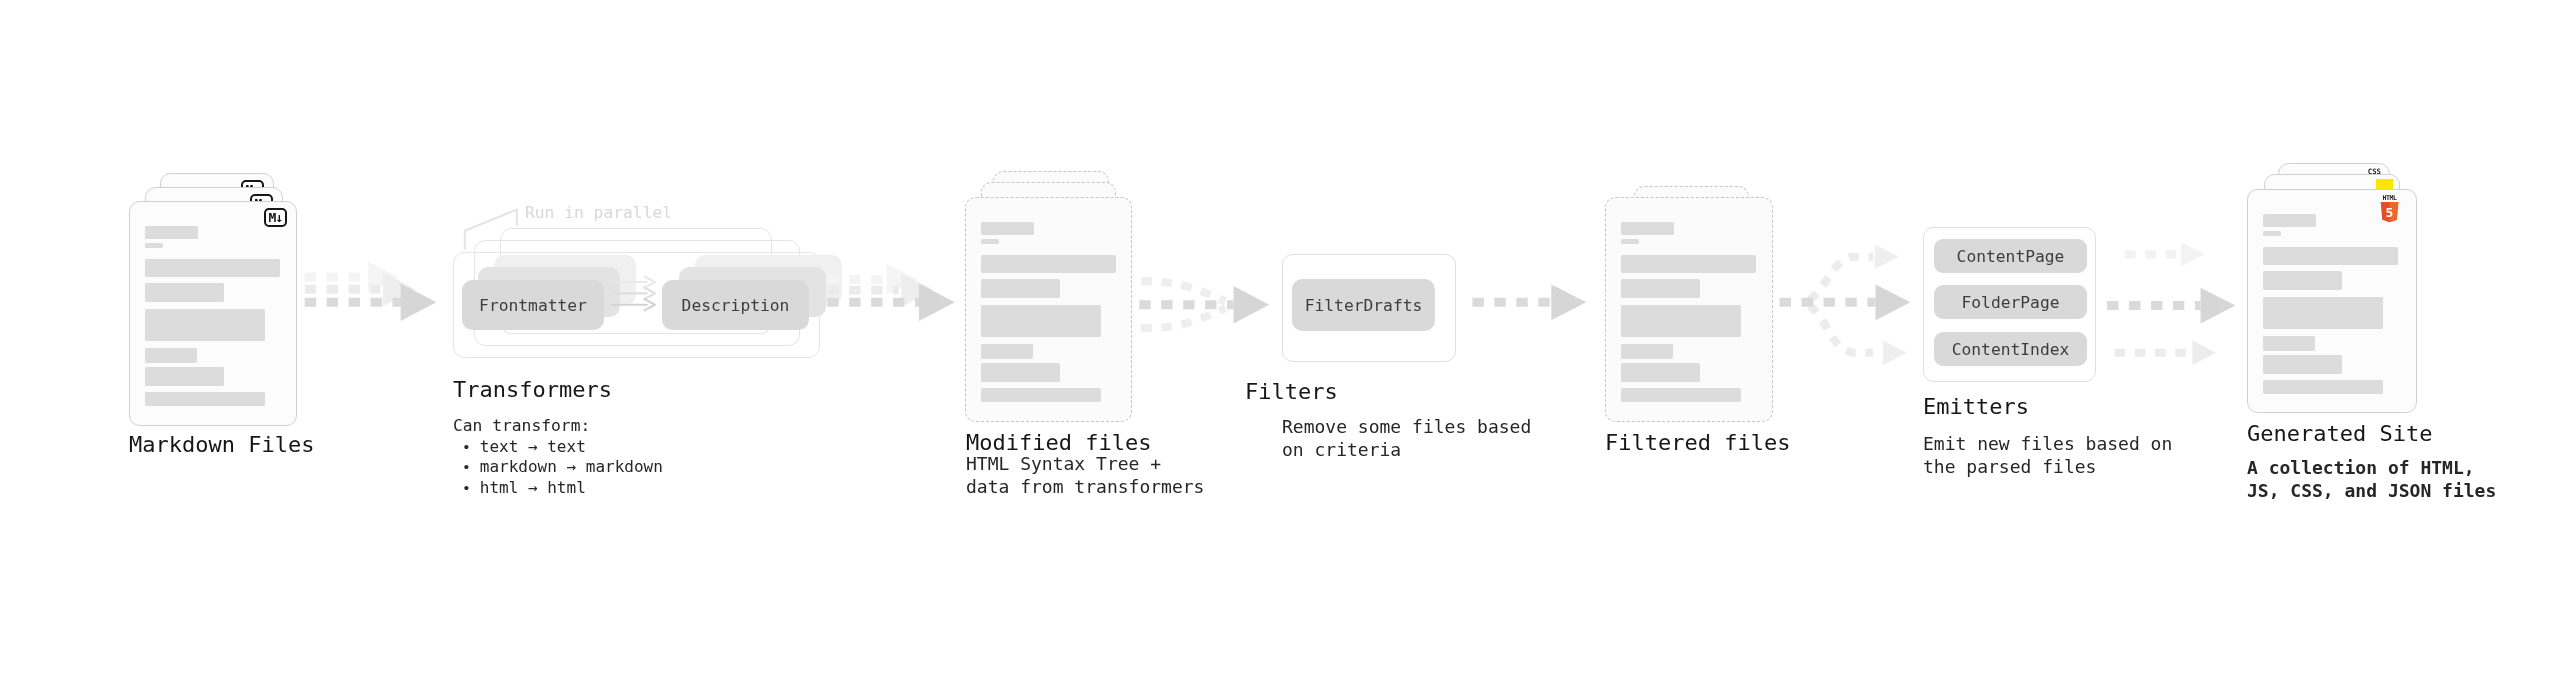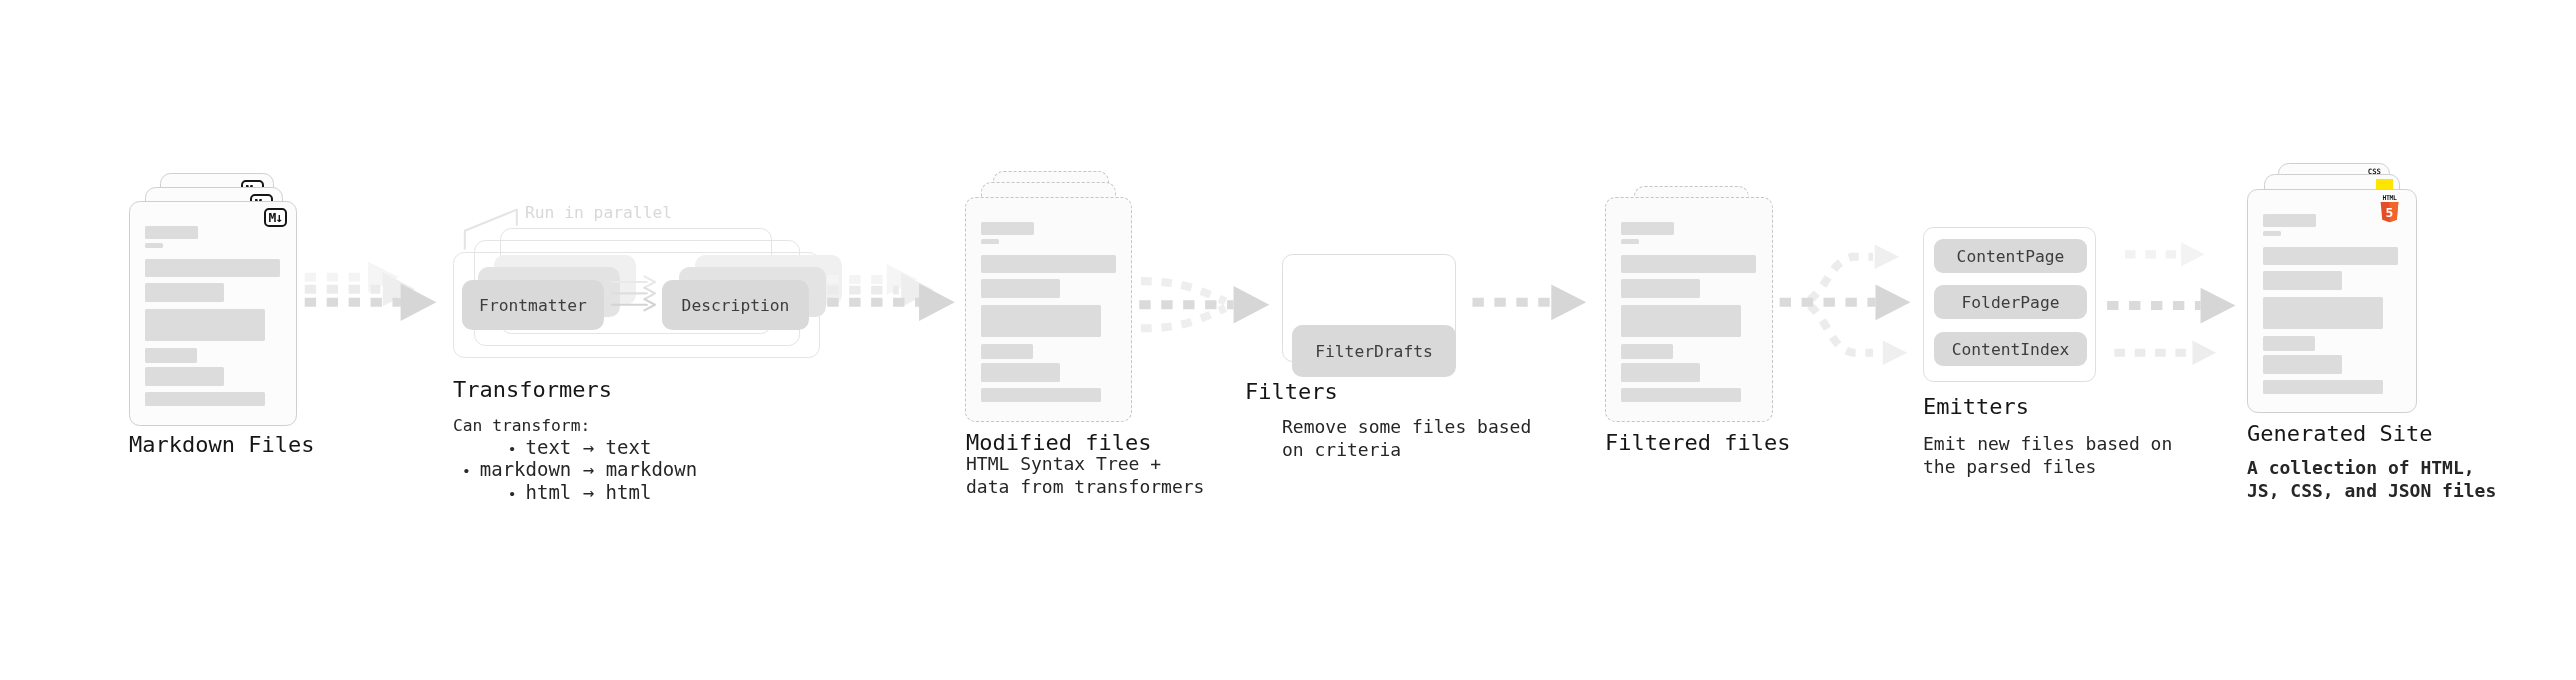--- a/index.html
+++ b/index.html
@@ -41,21 +41,21 @@
   .pill { position:absolute; box-sizing:border-box; background:#d9d9d9; border-radius:10.6px;
           color:#3d3d3d; font-size:16.3px; display:flex; align-items:center;
           justify-content:center; white-space:nowrap; }
   .pill.echo1 { background:#e3e3e3; }
   .pill.echo2 { background:#f0f0f0; }
 
   
   .heading { position:absolute; font-size:22px; line-height:26px; color:#161616; white-space:nowrap; }
   .note { position:absolute; font-size:18px; line-height:23px; color:#262626; white-space:nowrap; }
   .note-sm { position:absolute; font-size:16.3px; line-height:20.3px; color:#262626; white-space:nowrap; }
-  .bullets { position:absolute; font-size:19px; line-height:20.3px; color:#262626; white-space:nowrap;text-align:center; }
+  .bullets { position:absolute; font-size:16px; line-height:20.3px; color:#262626; white-space:nowrap; }
   .bullets .li::before { content:"•"; margin-right:9px; font-size:14.6px; color:#2a2a2a; }
   .annotation { position:absolute; font-size:16.3px; line-height:18px; color:#d8d8d8; white-space:nowrap; }
 
   .overlay { position:absolute; left:0; top:0; pointer-events:none; }
 </style>
 </head>
 <body>
 
 <div class="canvas">
 
@@ -127,21 +127,21 @@
     </div>
     <div class="heading" style="left:966px;top:430px;">Modified files</div>
     <div class="note" style="left:966px;top:452px;">
       <div>HTML Syntax Tree +</div>
       <div>data from transformers</div>
     </div>
   </div>
 
   <div>
     <div class="whitebox" style="left:1282px;top:254px;width:174px;height:108px;"></div>
-    <div class="pill" style="left:1292px;top:279px;width:164px;height:52px;margin-top:46px;">
+    <div class="pill" style="left:1292px;top:279px;width:143px;height:52px;">
       <span>FilterDrafts</span>
     </div>
     <div class="heading" style="left:1245px;top:379px;">Filters</div>
     <div class="note" style="left:1282px;top:415px;">
       <div>Remove some files based</div>
       <div>on criteria</div>
     </div>
   </div>
 
   <div>

